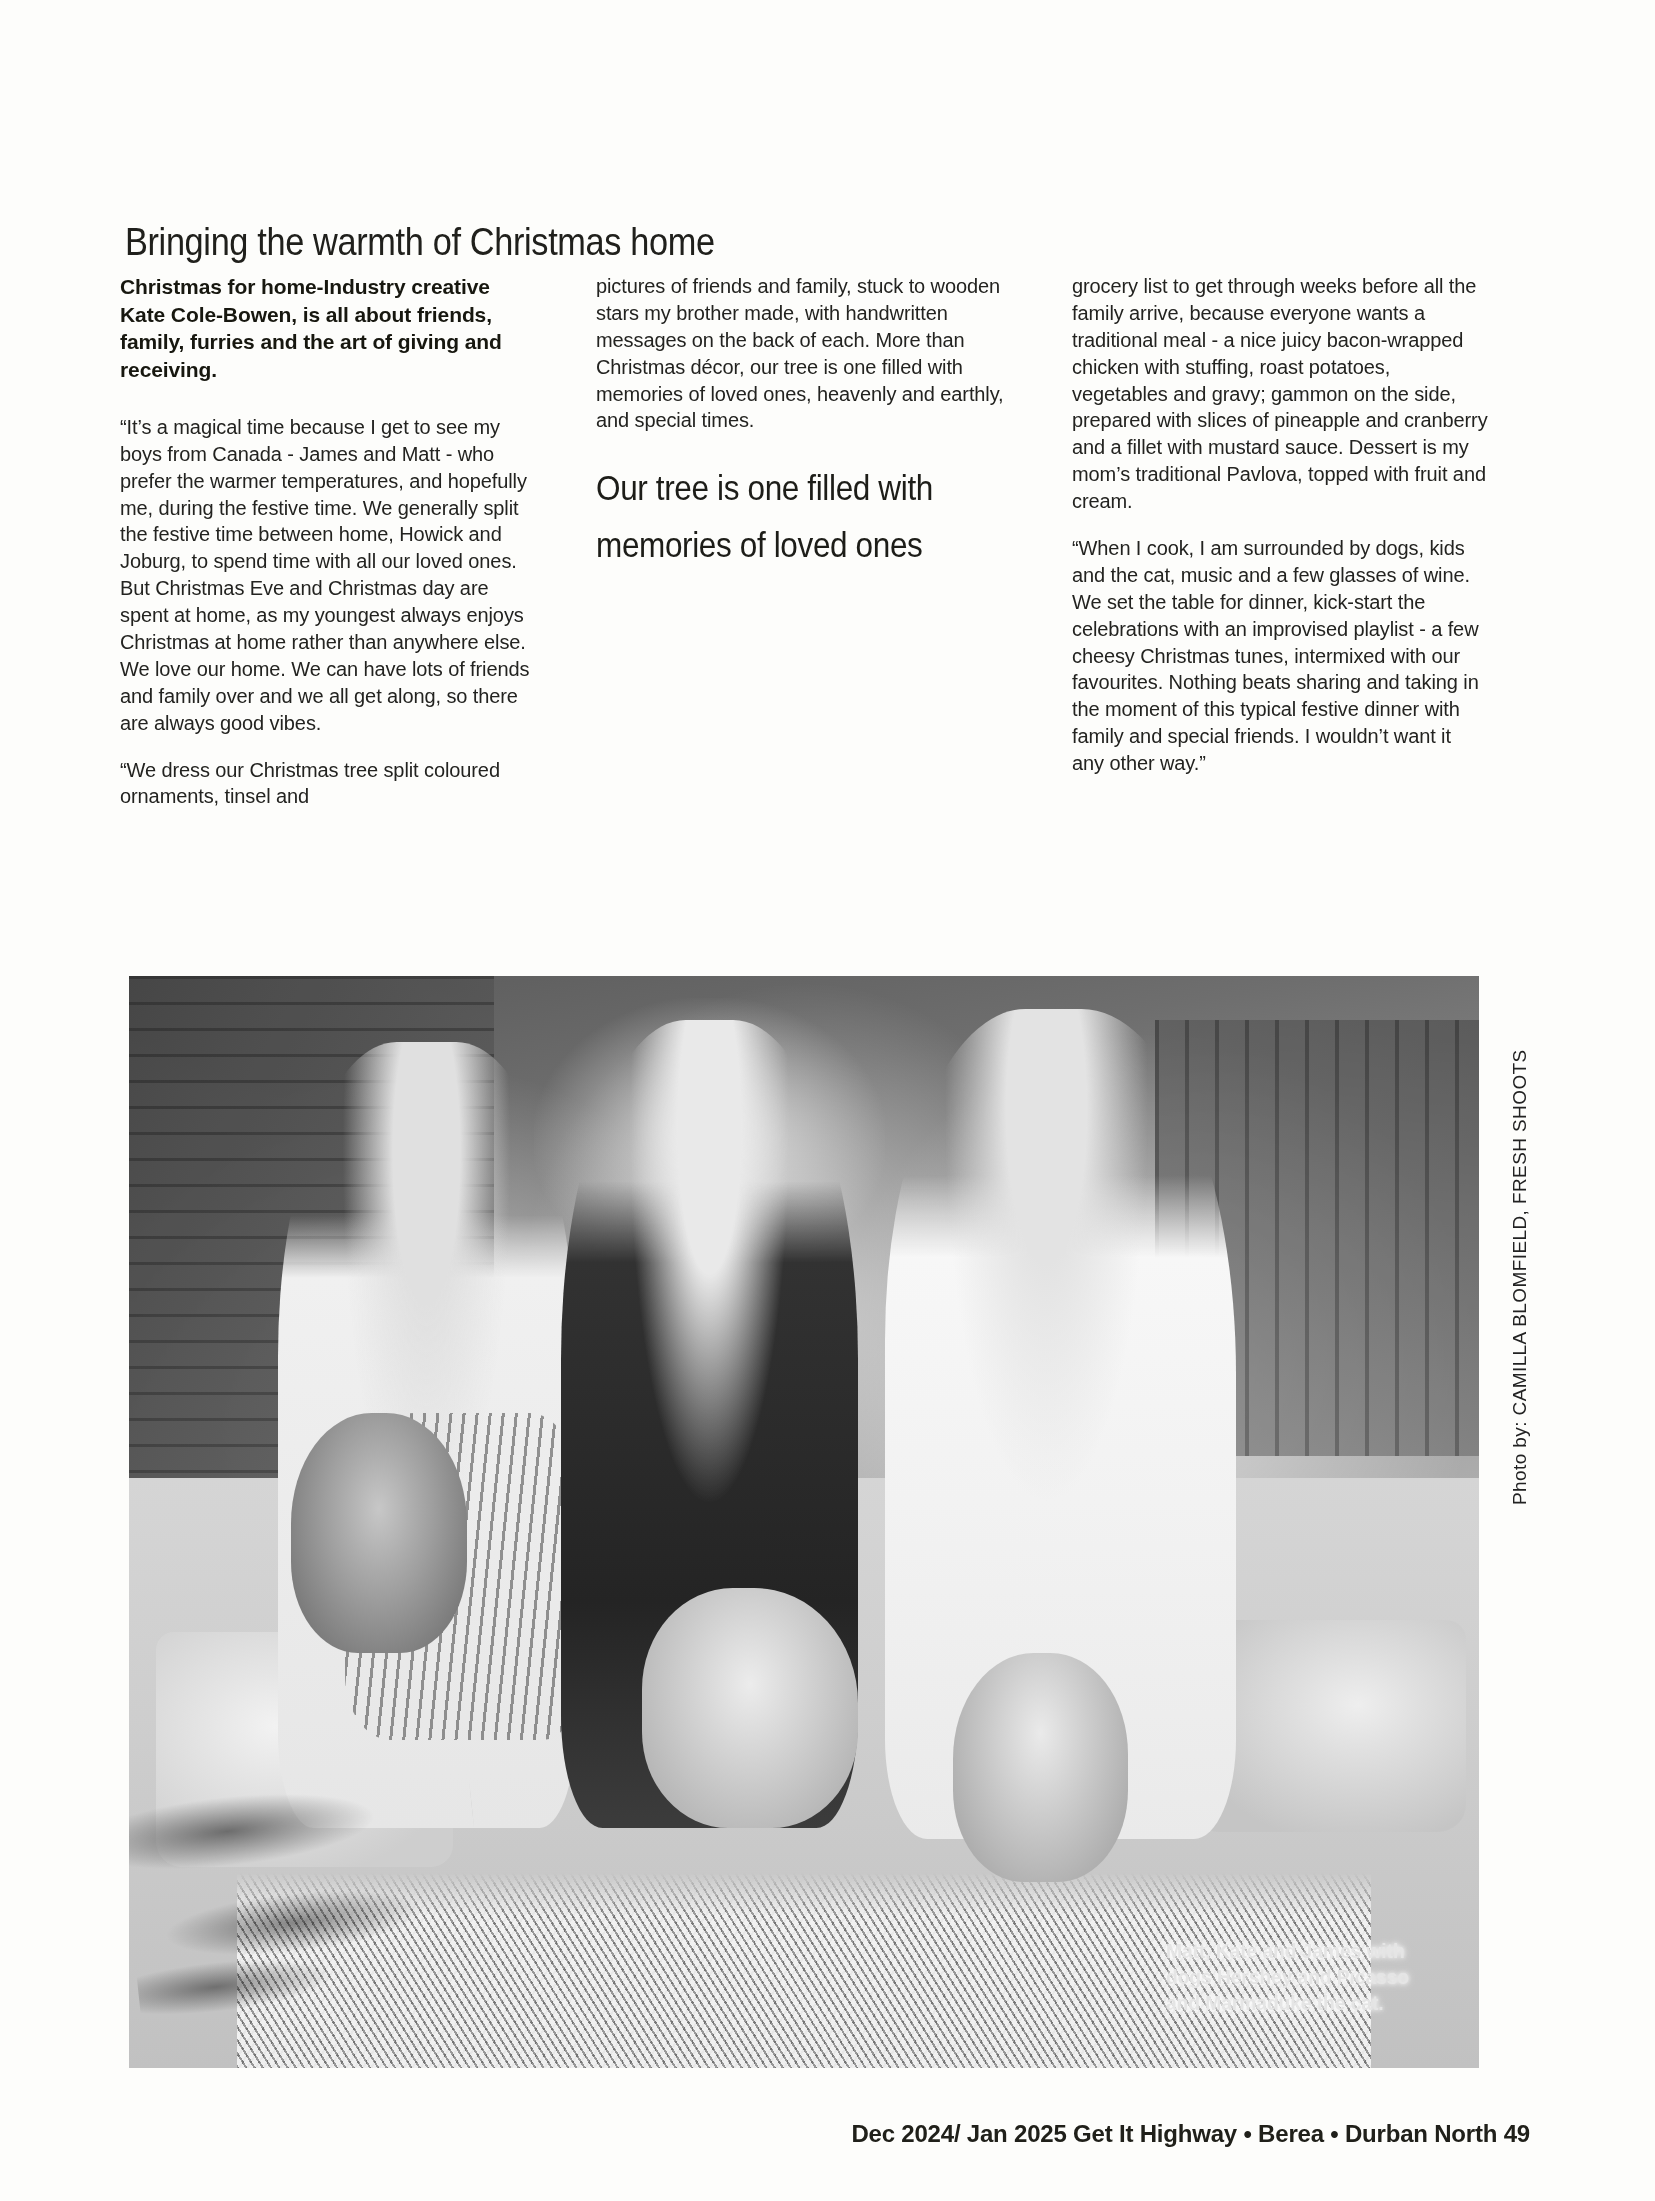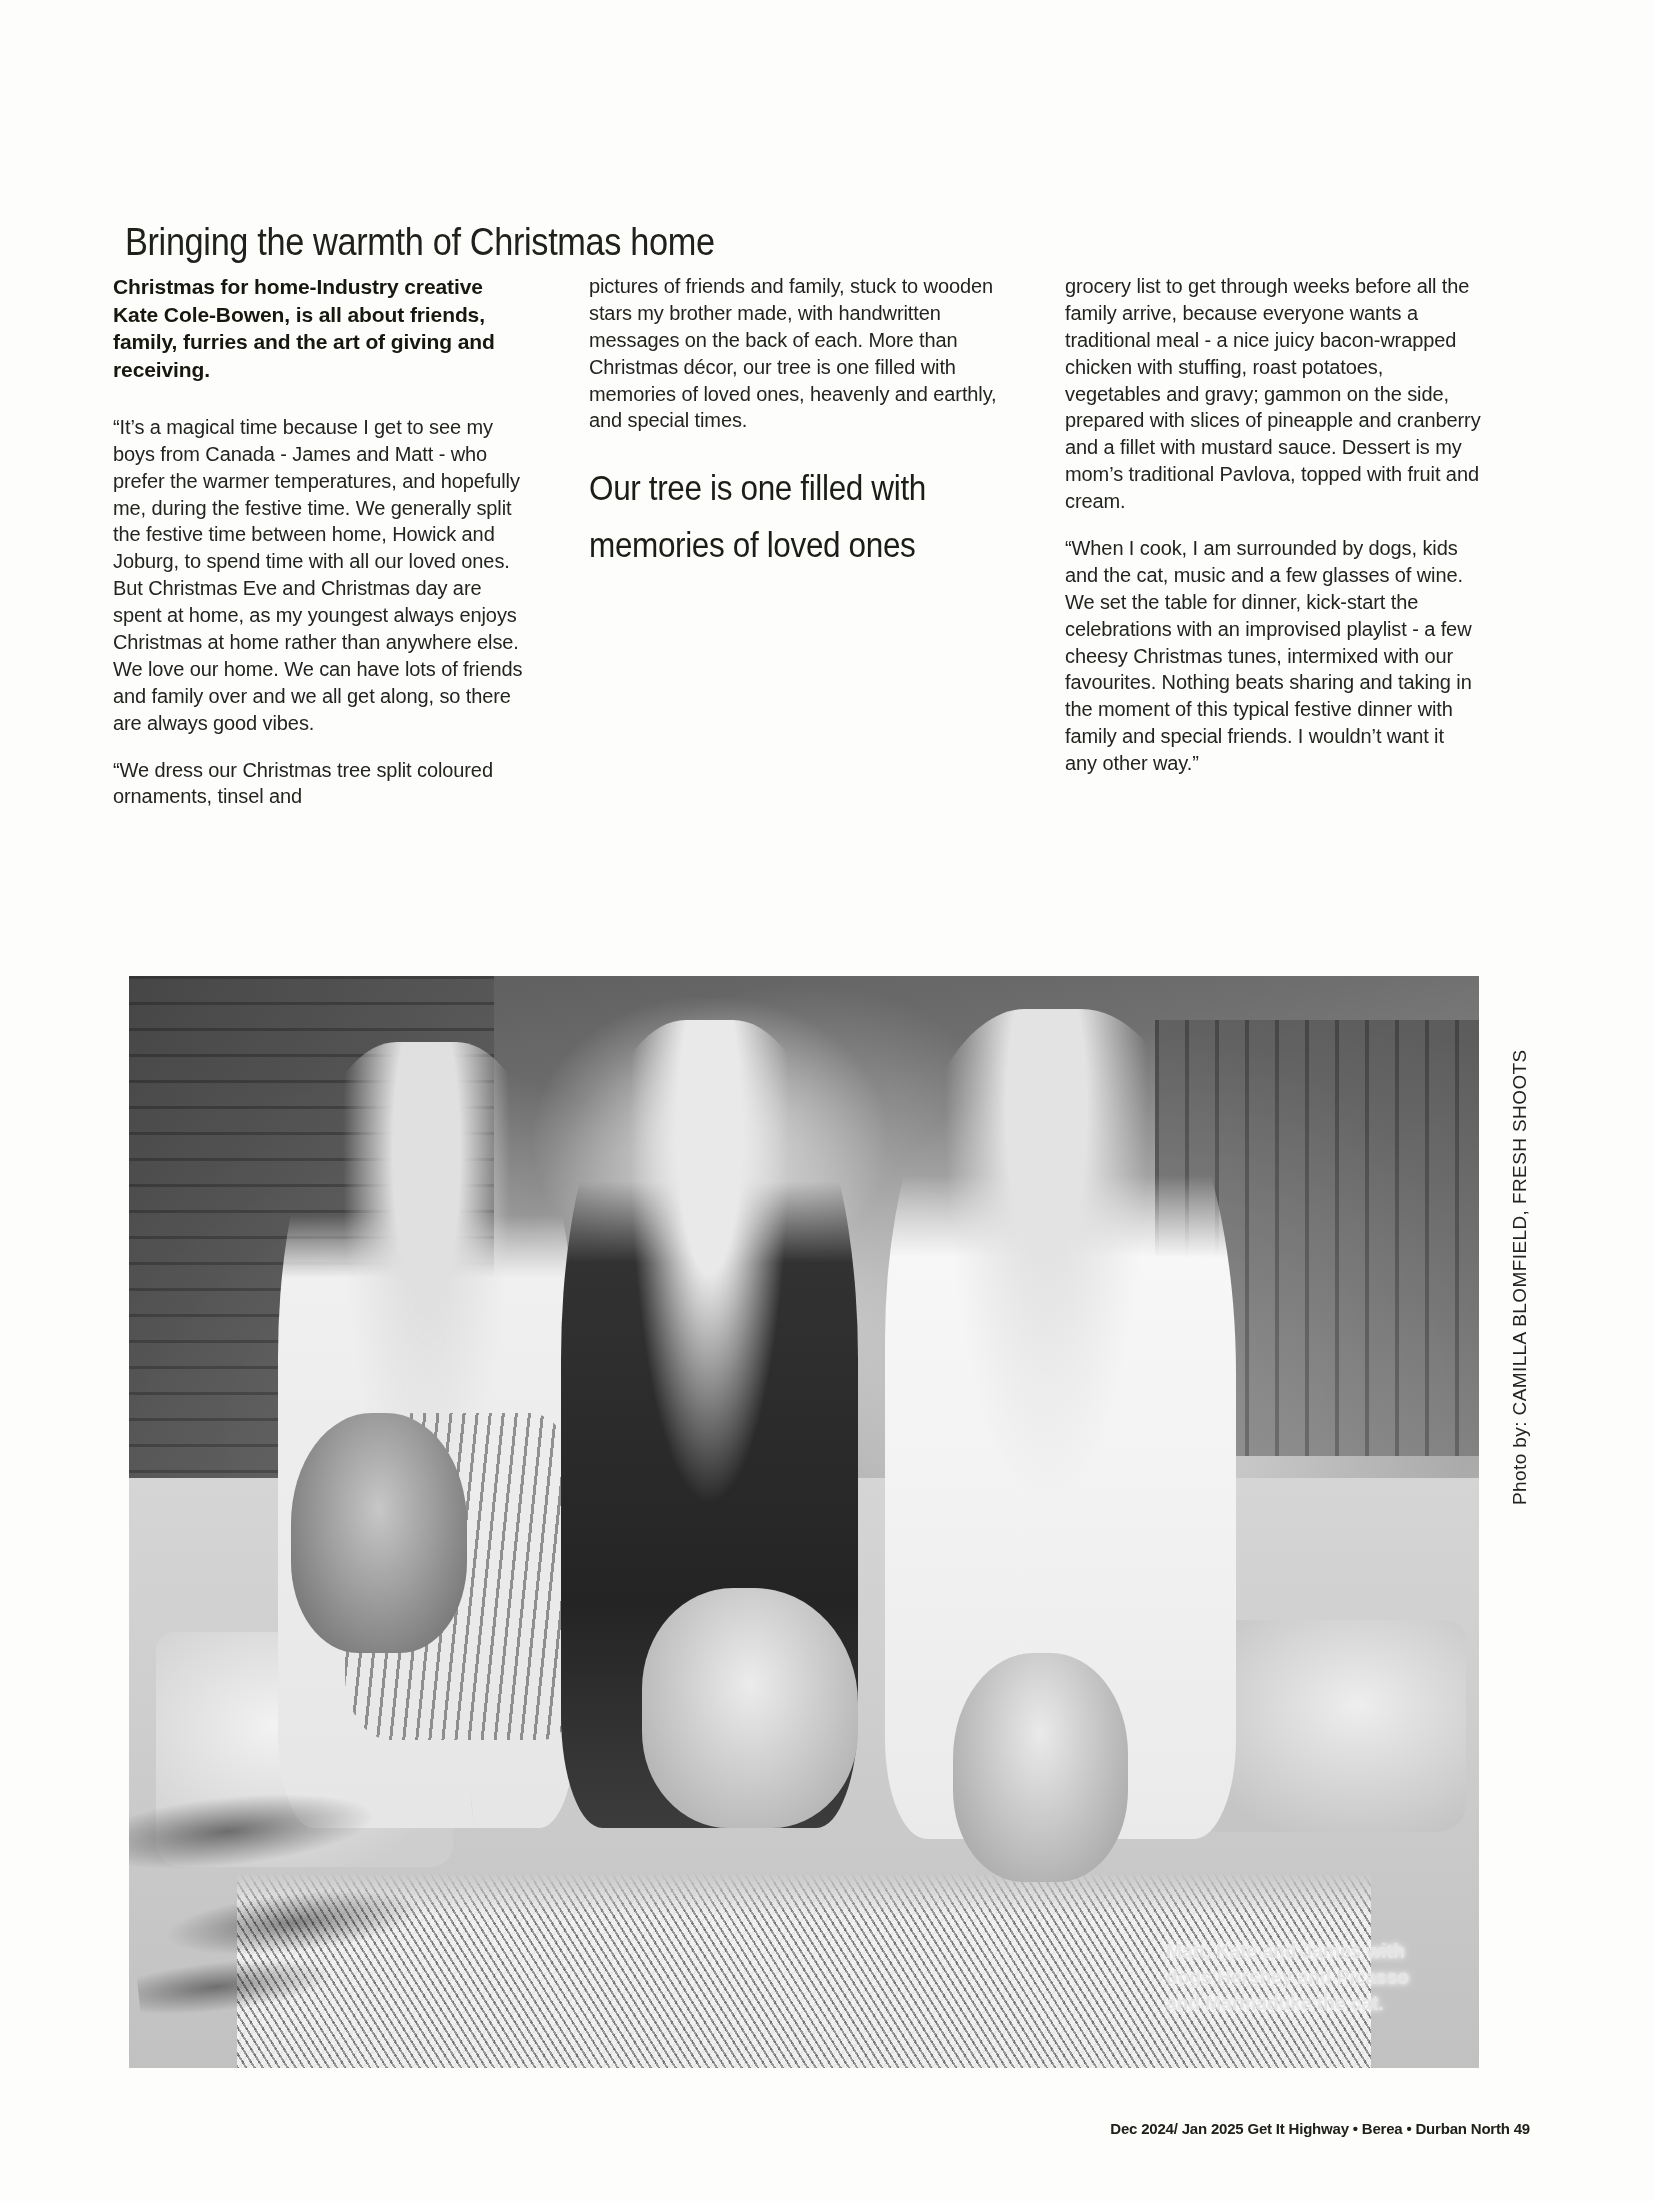--- a/index.html
+++ b/index.html
@@ -33,21 +33,21 @@
     font-weight: 400;
     letter-spacing: -0.4px;
     color: #20201c;
     transform: scaleX(0.88);
     transform-origin: left center;
   }
 
   
   .cols {
     position: absolute;
-    left: 113px;
+    left: 120px;
     top: 273px;
     width: 1368px;
     height: 653px;
     display: flex;
     gap: 60px;
   }
   .col {
     width: 430px;
     position: relative;
   }
@@ -224,21 +224,21 @@
     transform: rotate(-90deg);
     transform-origin: left top;
     white-space: nowrap;
   }
 
   
   .footer {
     position: absolute;
     right: 125px;
     top: 2120px;
-    font-size: 15px;
+    font-size: 24px;
     font-weight: bold;
     letter-spacing: -0.2px;
     color: #20201a;
   }
 </style>
 </head>
 <body>
 
 <div class="page">
 

